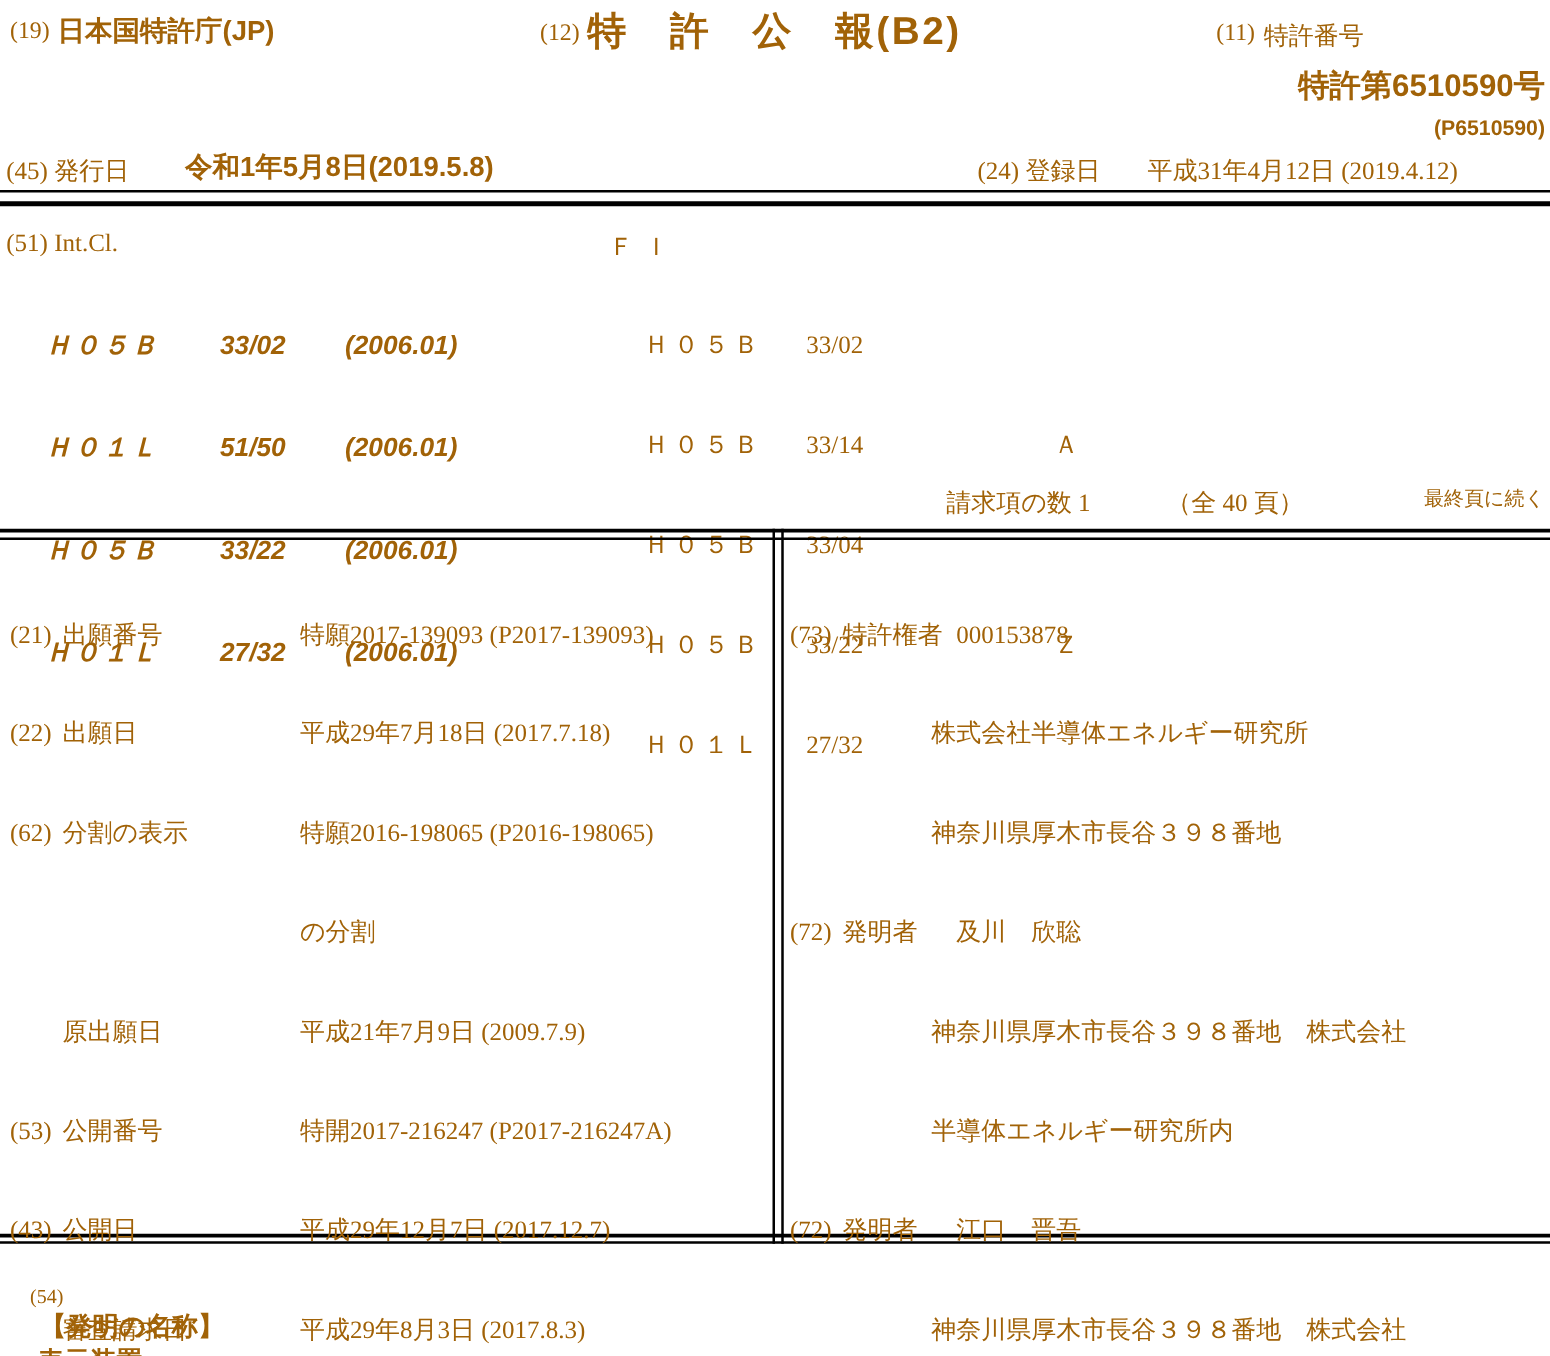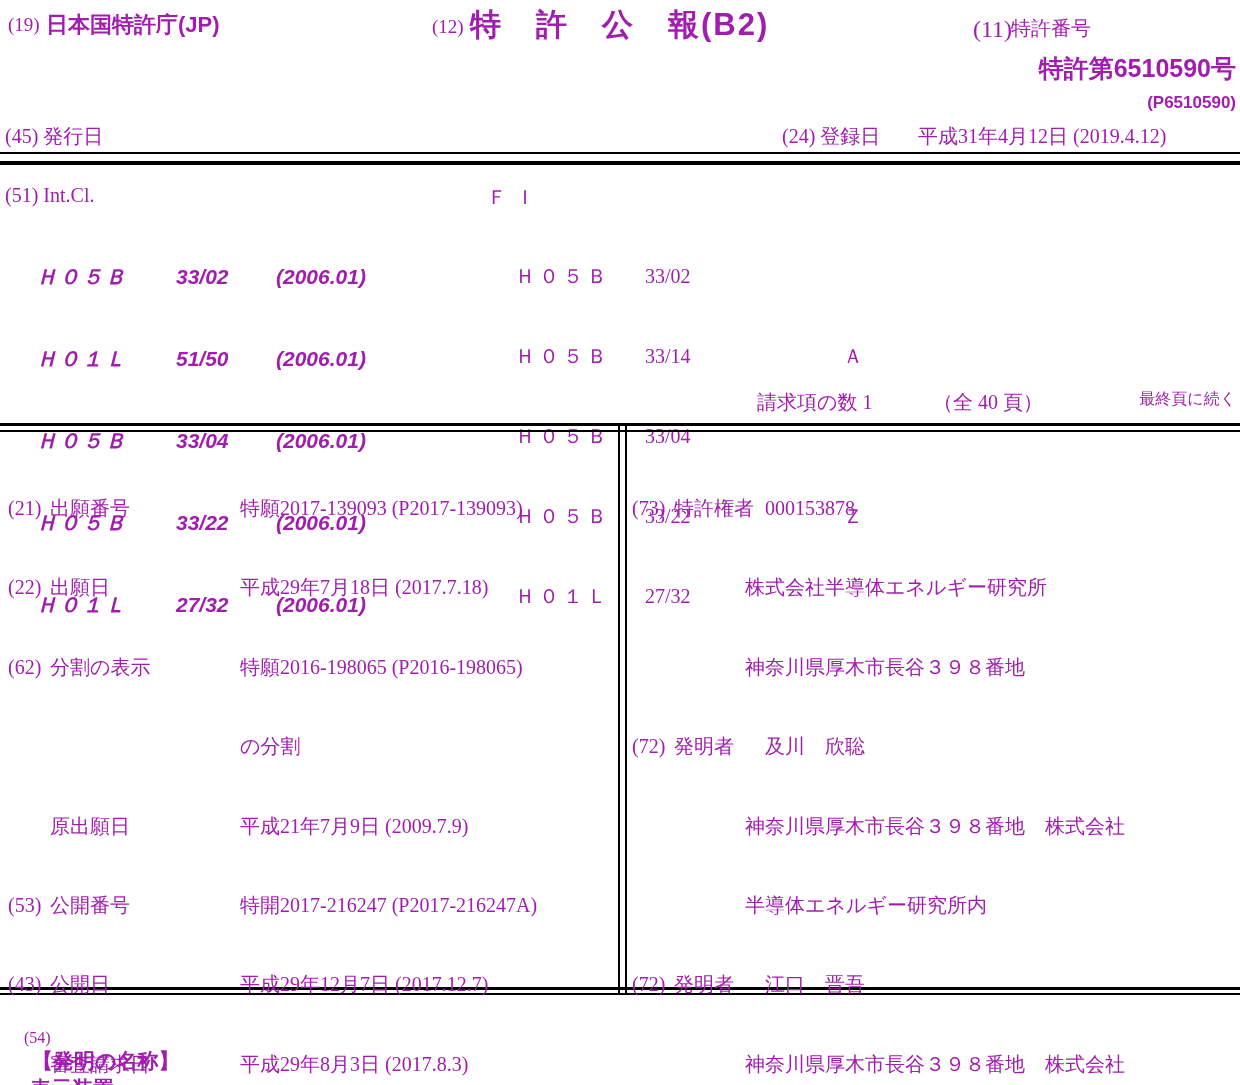--- a/index.html
+++ b/index.html
@@ -1,16 +1,16 @@
 <!DOCTYPE html>
 <html><head>
 <meta charset="utf-8">
 <style>
   html,body{margin:0;padding:0;background:#fff;}
-  .page{position:relative;width:1240px;height:1085px;background:#ffffff;color:#a21caf;overflow:hidden;}
+  .page{position:relative;width:1240px;height:1085px;background:#ffffff;color:#a16207;overflow:hidden;}
   .abs{position:absolute;white-space:pre;}
   .serif{font-family:"Liberation Serif","DejaVu Serif",serif;}
   .gothic{font-family:"Liberation Sans","DejaVu Sans",sans-serif;font-weight:bold;}
   .rule{position:absolute;background:#000;}
 
   
   .gazette-title{font-size:31px;letter-spacing:2px;}
 
   
   .icl-block{left:36px;top:212px;width:480px;font-size:21px;font-style:italic;}
@@ -39,41 +39,41 @@
 <body>
 
 <div class="page">
 
   <span class="abs serif" style="left:8px;top:14px;font-size:19px;">(19)</span>
   <span class="abs gothic" style="left:46px;top:10px;font-size:22px;">日本国特許庁(JP)</span>
 
   <span class="abs serif" style="left:432px;top:16px;font-size:19px;">(12)</span>
   <span class="abs gothic gazette-title" style="left:470px;top:4px;">特　許　公　報(B2)</span>
 
-  <span class="abs serif" style="left:973px;top:16px;font-size:24px;">(11)</span>
+  <span class="abs serif" style="left:973px;top:16px;font-size:19px;">(11)</span>
   <span class="abs serif" style="left:1011px;top:15px;font-size:20px;">特許番号</span>
 
   <span class="abs gothic" style="right:4px;top:52px;font-size:25px;">特許第6510590号</span>
   <span class="abs gothic" style="right:4px;top:93px;font-size:17px;">(P6510590)</span>
 
   <span class="abs serif" style="left:5px;top:123px;font-size:20px;"><span>(45)</span> <span>発行日</span></span>
+  <span class="abs gothic" style="left:148px;top:119px;font-size:22px;">令和1年5月8日(2019.5.8)</span>
 
   <span class="abs serif" style="left:782px;top:123px;font-size:20px;"><span>(24)</span> <span>登録日</span></span>
   <span class="abs serif" style="left:918px;top:123px;font-size:20px;font-family:Liberation Serif, serif;">平成31年4月12日 (2019.4.12)</span>
 
   <div class="rule" style="left:0;top:152px;width:1240px;height:2px;"></div>
   <div class="rule" style="left:0;top:161px;width:1240px;height:4px;"></div>
 
   <span class="abs serif" style="left:5px;top:184px;font-size:20px;"><span>(51)</span> <span>Int.Cl.</span></span>
   <span class="abs serif" style="left:487px;top:184px;font-size:20px;letter-spacing:8px;">ＦＩ</span>
 
   <div class="abs gothic icl-block">
     <div class="icl-line"><span class="icl-cls">Ｈ０５Ｂ</span><span class="icl-num">33/02</span><span>(2006.01)</span></div>
     <div class="icl-line"><span class="icl-cls">Ｈ０１Ｌ</span><span class="icl-num">51/50</span><span>(2006.01)</span></div>
-    <div class="icl-line"><span class="icl-cls">Ｈ０５Ｂ</span><span class="icl-num">33/04</span><span>(2006.01)</span></div>
     <div class="icl-line"><span class="icl-cls">Ｈ０５Ｂ</span><span class="icl-num">33/22</span><span>(2006.01)</span></div>
     <div class="icl-line"><span class="icl-cls">Ｈ０１Ｌ</span><span class="icl-num">27/32</span><span>(2006.01)</span></div>
   </div>
 
   <div class="abs serif fi-block">
     <div class="fi-line"><span class="fi-cls">Ｈ０５Ｂ</span><span class="fi-num">33/02</span><span></span></div>
     <div class="fi-line"><span class="fi-cls">Ｈ０５Ｂ</span><span class="fi-num">33/14</span><span>Ａ</span></div>
     <div class="fi-line"><span class="fi-cls">Ｈ０５Ｂ</span><span class="fi-num">33/04</span><span></span></div>
     <div class="fi-line"><span class="fi-cls">Ｈ０５Ｂ</span><span class="fi-num">33/22</span><span>Ｚ</span></div>
     <div class="fi-line"><span class="fi-cls">Ｈ０１Ｌ</span><span class="fi-num">27/32</span><span></span></div>

